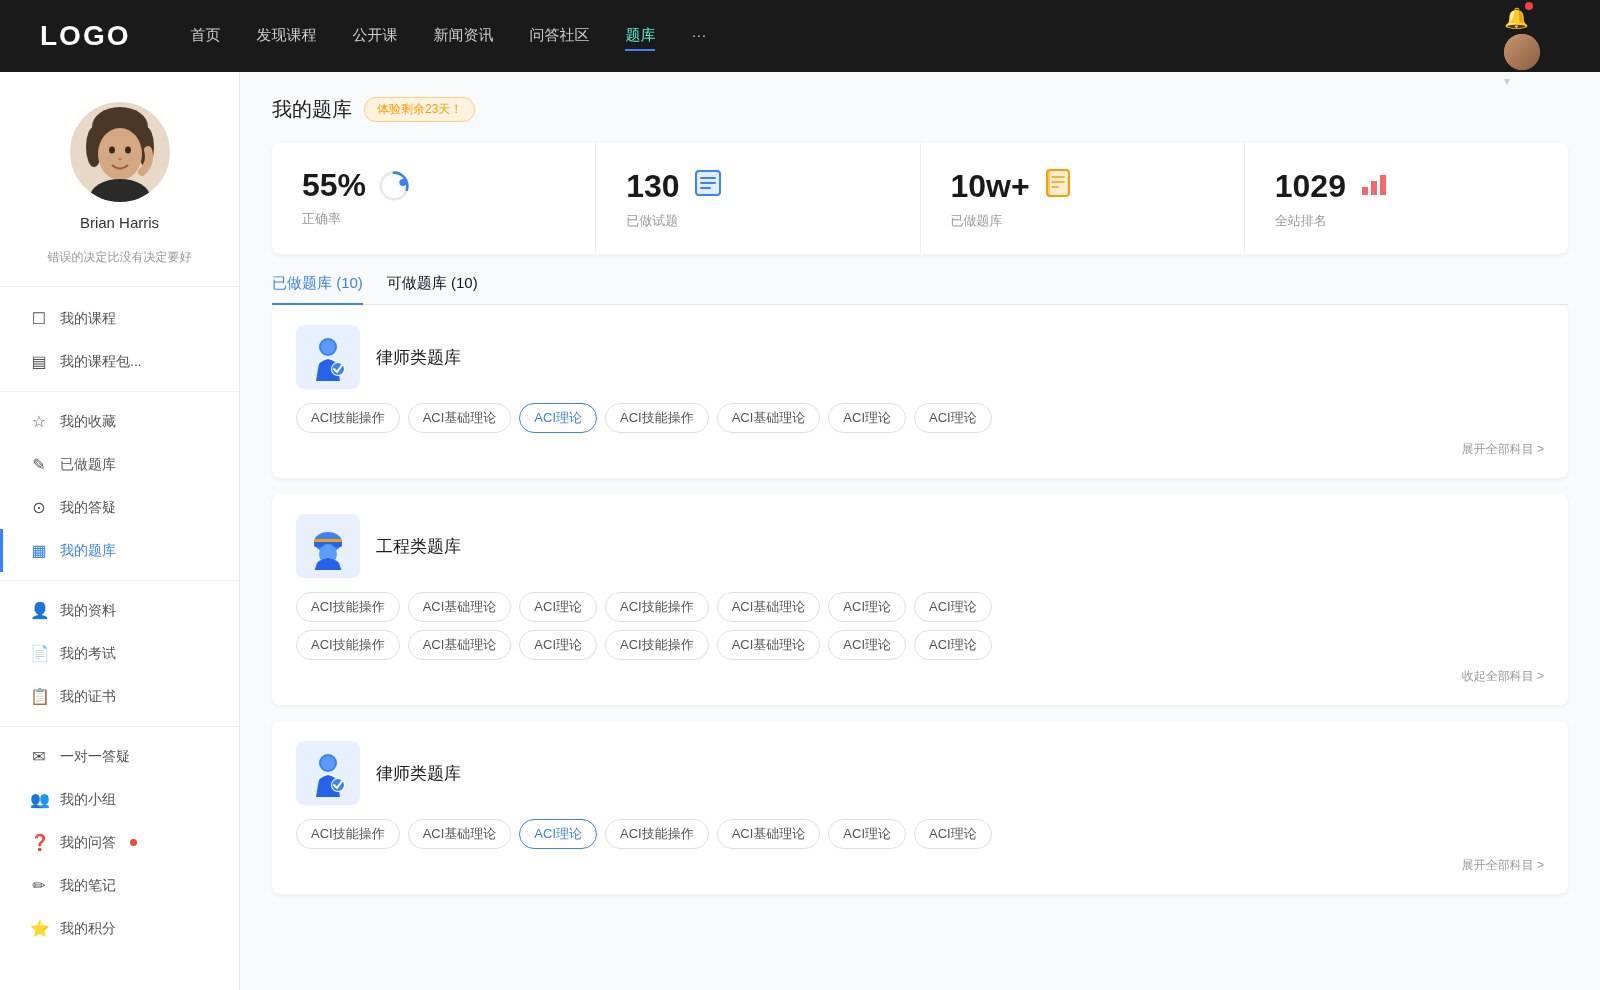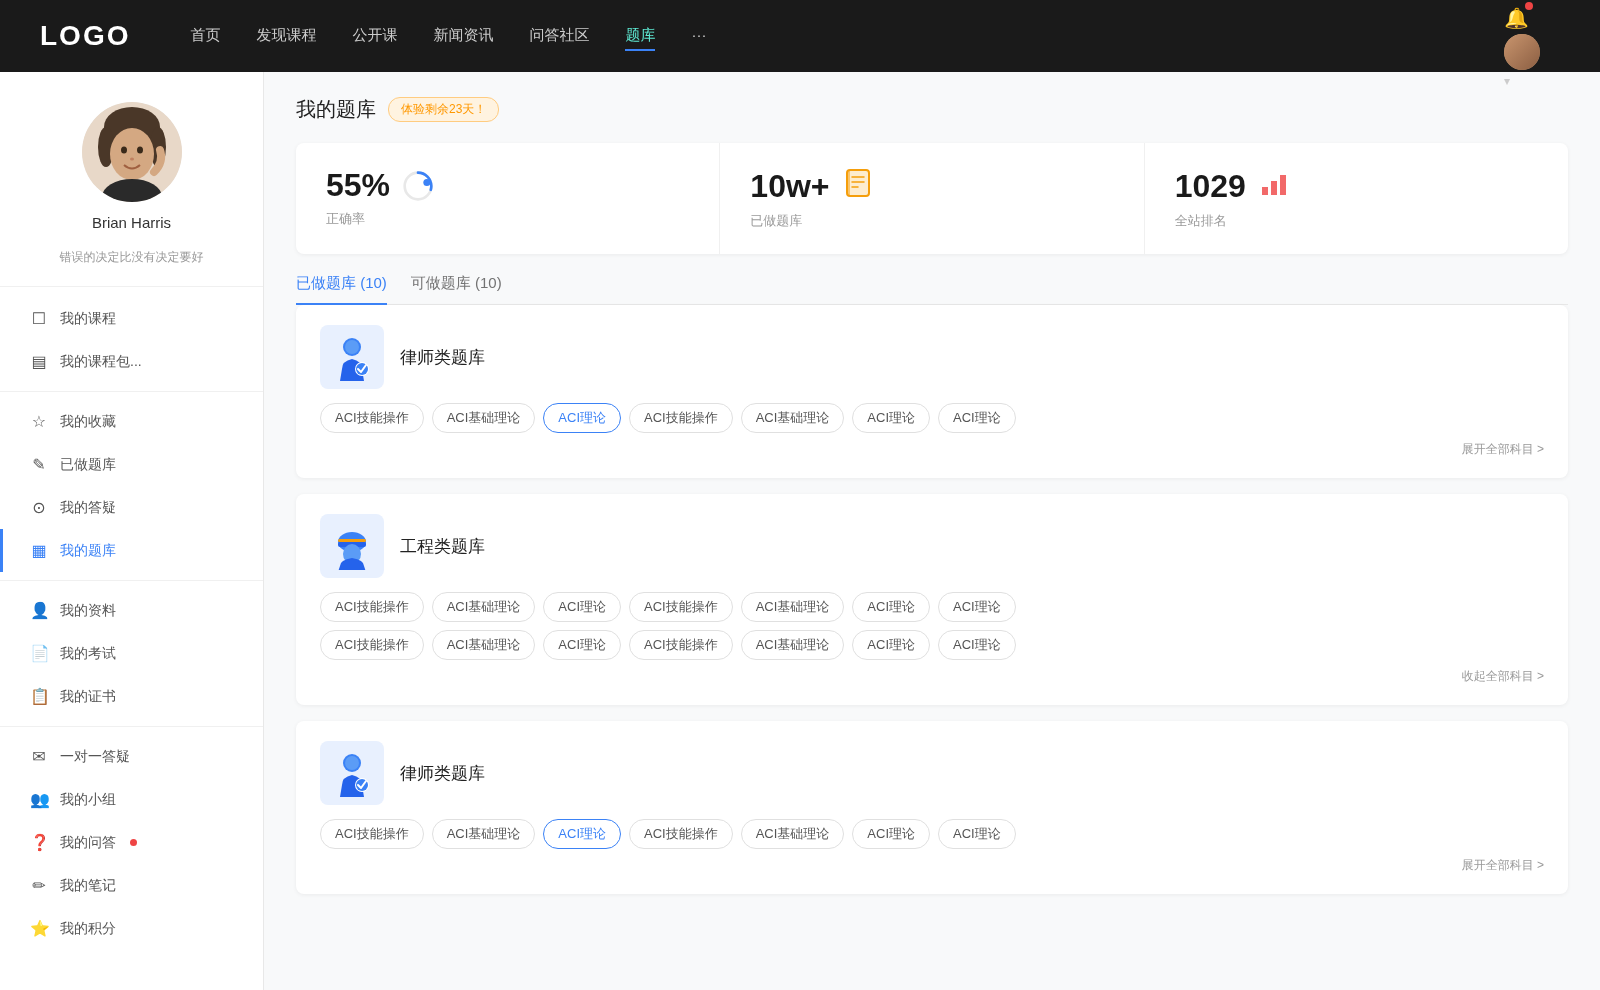--- a/index.html
+++ b/index.html
@@ -88,21 +88,21 @@
 
     
     .page-layout {
       display: flex;
       margin-top: 72px;
       min-height: calc(100vh - 72px);
     }
 
     
     .sidebar {
-      width: 264px;
+      width: 240px;
       background: white;
       padding: 30px 0 30px 0;
       flex-shrink: 0;
       border-right: 1px solid #e8e8e8;
     }
     .sidebar-profile {
       display: flex;
       flex-direction: column;
       align-items: center;
       padding: 0 20px 20px 20px;
@@ -246,21 +246,21 @@
 
     
     .tabs-row {
       display: flex;
       gap: 24px;
       border-bottom: 1px solid #e8e8e8;
       padding-bottom: 0;
     }
     .tab-item {
       font-size: 15px;
-      color: #737373;
+      color: #0f172a;
       cursor: pointer;
       padding-bottom: 10px;
       border-bottom: 2px solid transparent;
       margin-bottom: -1px;
     }
     .tab-item.active {
       color: #3b82f6;
       border-bottom: 2px solid #3b82f6;
     }
 
@@ -457,20 +457,35 @@
           <span class="stat-value">55%</span>
           <svg class="circle-progress" viewBox="0 0 36 36">
             <circle cx="18" cy="18" r="15" fill="none" stroke="#e8e8e8" stroke-width="3"></circle>
             <circle cx="18" cy="18" r="15" fill="none" stroke="#3b82f6" stroke-width="3" stroke-dasharray="52.8 100" stroke-dashoffset="25" stroke-linecap="round" transform="rotate(-90 18 18)"></circle>
             <circle cx="28" cy="14" r="4" fill="#3b82f6"></circle>
           </svg>
         </div>
         <div class="stat-label">正确率</div>
       </div>
 
+      <div class="stat-item">
+        <div class="stat-top">
+          <span class="stat-value">130</span>
+          <span style="font-size:28px;">
+            <svg width="32" height="32" viewBox="0 0 32 32">
+              <rect x="4" y="4" width="24" height="24" rx="3" fill="#3b82f6" opacity="0.15"></rect>
+              <rect x="4" y="4" width="24" height="24" rx="3" fill="none" stroke="#3b82f6" stroke-width="2"></rect>
+              <line x1="9" y1="11" x2="23" y2="11" stroke="#3b82f6" stroke-width="2" stroke-linecap="round"></line>
+              <line x1="9" y1="16" x2="23" y2="16" stroke="#3b82f6" stroke-width="2" stroke-linecap="round"></line>
+              <line x1="9" y1="21" x2="18" y2="21" stroke="#3b82f6" stroke-width="2" stroke-linecap="round"></line>
+            </svg>
+          </span>
+        </div>
+        <div class="stat-label">已做试题</div>
+      </div>
 
       <div class="stat-item">
         <div class="stat-top">
           <span class="stat-value">10w+</span>
           <span style="font-size:28px;">
             <svg width="32" height="32" viewBox="0 0 32 32">
               <rect x="5" y="3" width="22" height="26" rx="3" fill="#f59e0b" opacity="0.2"></rect>
               <rect x="5" y="3" width="22" height="26" rx="3" fill="none" stroke="#f59e0b" stroke-width="2"></rect>
               <line x1="10" y1="10" x2="22" y2="10" stroke="#f59e0b" stroke-width="1.5" stroke-linecap="round"></line>
               <line x1="10" y1="15" x2="22" y2="15" stroke="#f59e0b" stroke-width="1.5" stroke-linecap="round"></line>

